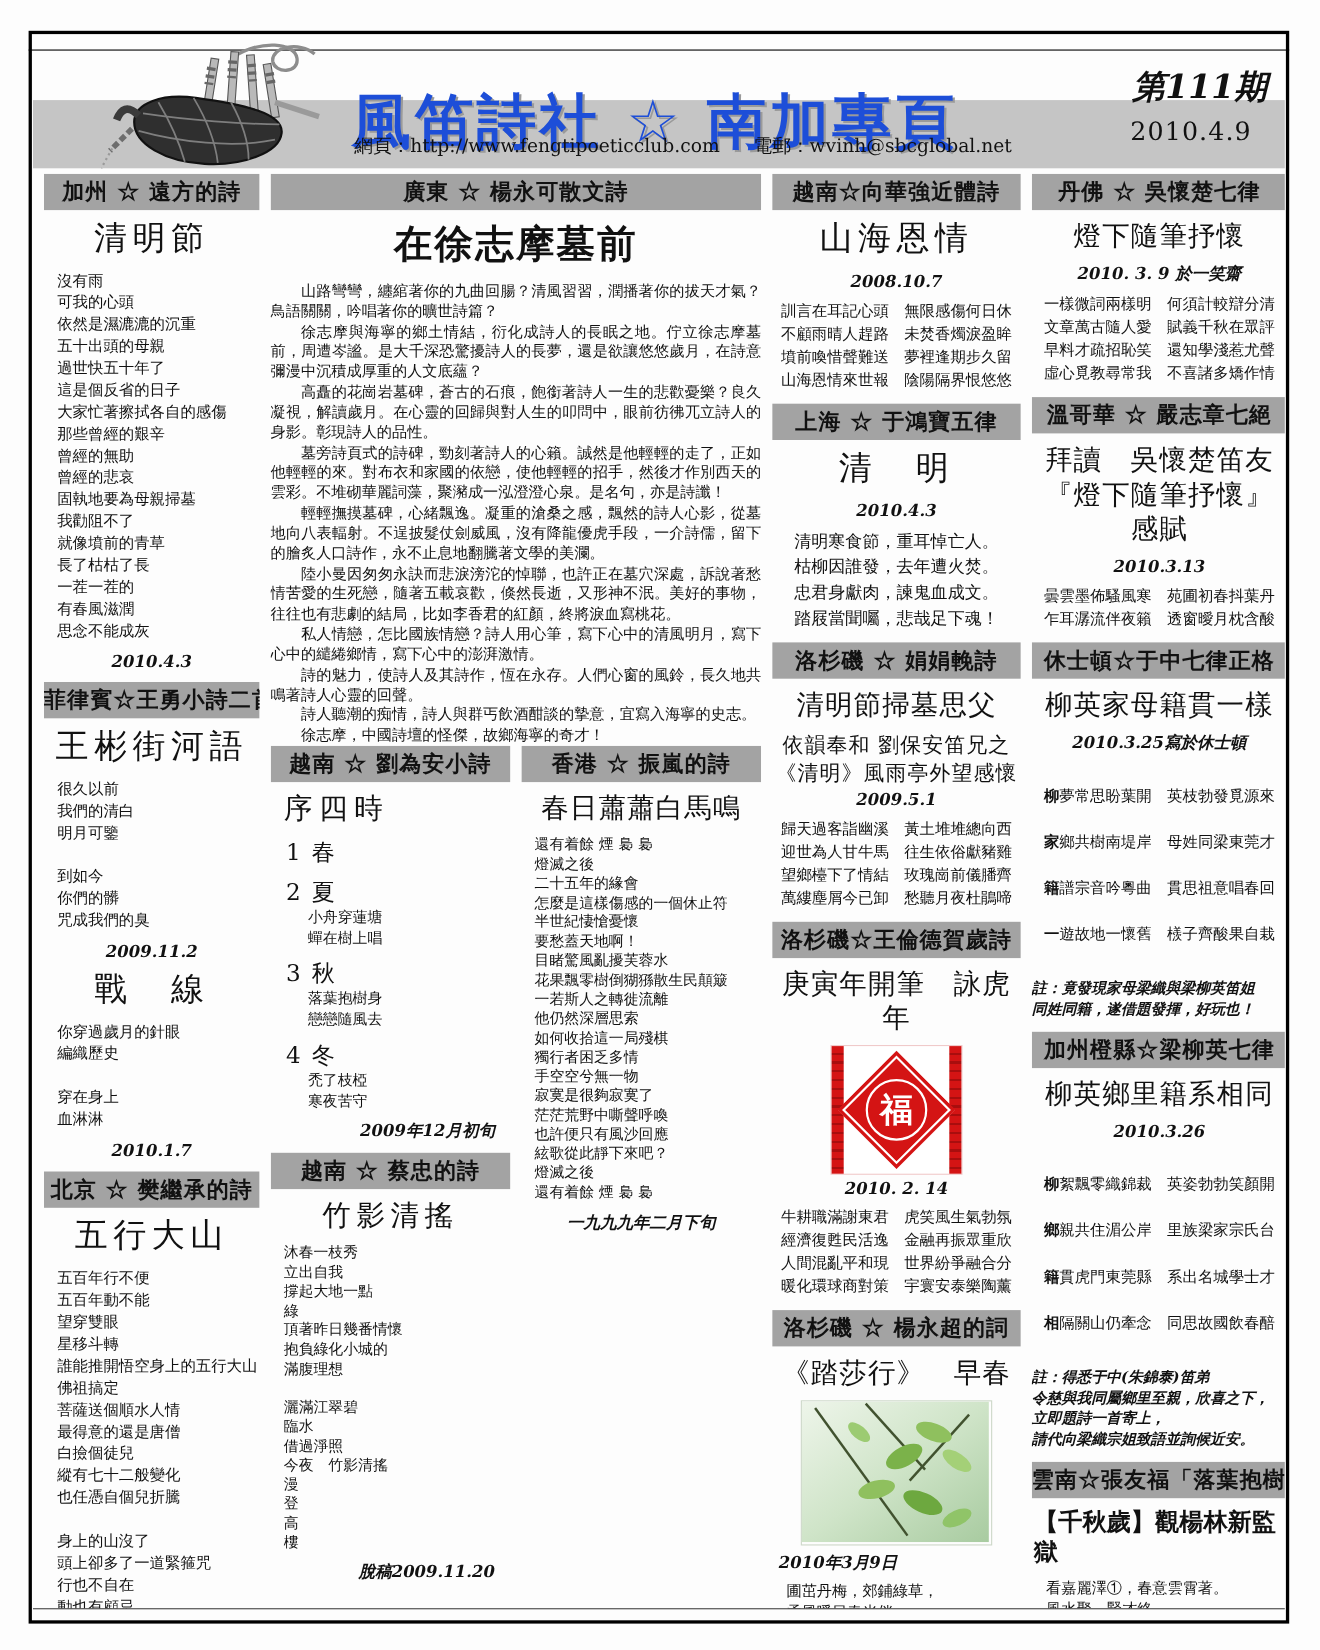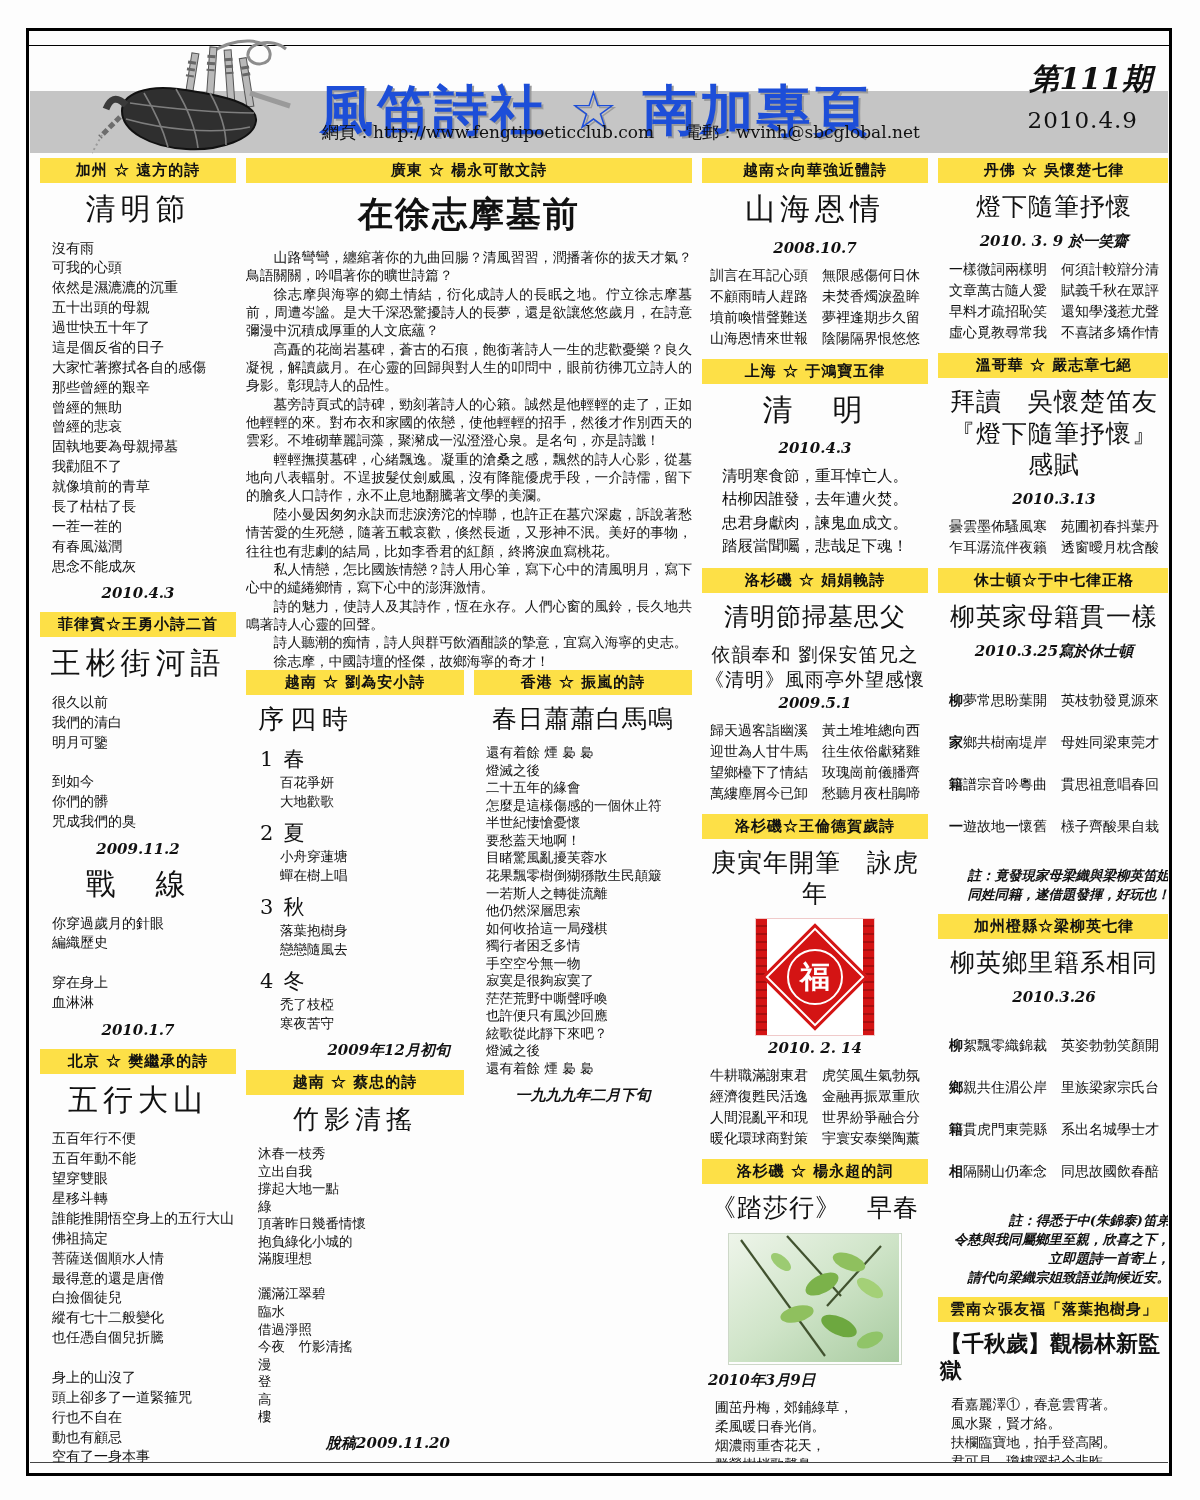--- a/index.html
+++ b/index.html
@@ -30,41 +30,41 @@
   
   .cols{position:absolute;left:40px;top:158px;width:1128px;height:1304px;display:flex;gap:10px;overflow:hidden;}
   .c1{width:196px;flex:none;overflow:hidden;}
   .c2{width:446px;flex:none;overflow:hidden;}
   .c3{width:226px;flex:none;overflow:hidden;}
   .c4{width:232px;flex:none;overflow:hidden;}
   .sub{display:flex;gap:10px;}
   .subcol{width:218px;flex:none;overflow:hidden;}
 
   .sec-head{
-    background:#fde047;text-align:center;font-weight:bold;font-size:15px;
+    background:#a3a3a3;text-align:center;font-weight:bold;font-size:20px;
     padding:3px 0;margin:10px 0 4px;letter-spacing:1px;white-space:nowrap;
   }
   .sec:first-child > .sec-head{margin-top:0;}
   .ptitle{
     text-align:center;font-size:26px;font-weight:normal;letter-spacing:5px;
     margin:10px 0 8px;white-space:pre-line;line-height:1.25;font-family:Liberation Mono, monospace;
   }
   .ptitle.big{font-size:30px;}
   .ptitle.long{letter-spacing:1px;font-size:25px;}
   .ptitle.left{text-align:left;padding-left:12px;letter-spacing:6px;margin-bottom:2px;}
   .ptitle.ci{font-weight:bold;font-size:22px;text-align:left;letter-spacing:0px;padding-left:2px;}
   .subtt{text-align:center;font-size:19px;letter-spacing:1px;margin:2px 0 2px;white-space:pre-line;line-height:1.3;}
   .poem{font-size:14px;line-height:1.42;white-space:pre-line;padding-left:12px;}
   .poem.small{font-size:13.5px;line-height:1.3;}
   .poem.center{text-align:center;padding-left:0;font-size:14px;line-height:1.5;}
   .poem.ind{padding-left:13px;font-size:13.8px;line-height:1.38;}
   .pdate{font-weight:bold;font-style:italic;font-size:15px;text-align:center;margin:8px 0 8px;white-space:nowrap;}
   .pdate.r{text-align:right;padding-right:14px;}
   .pdate.top{margin:0 0 8px;}
-  .note{font-style:italic;font-weight:bold;font-size:13.5px;text-align:right;margin:8px 0 6px;white-space:pre-line;line-height:1.4;}
+  .note{font-style:italic;font-weight:bold;font-size:13.5px;text-align:left;margin:8px 0 6px;white-space:pre-line;line-height:1.4;}
   .acrostic > div::first-letter{font-weight:bold;}
   .acrostic > div{white-space:pre;}
 
   
   .essay-title{text-align:center;font-size:35px;letter-spacing:2px;margin:8px 0 10px;}
   .essay p{font-size:13.8px;line-height:1.33;text-indent:2em;margin:0;text-align:justify;}
 
   
   .stz-head{font-size:21px;letter-spacing:10px;padding-left:14px;margin-top:8px;}
   .stz-lines{padding-left:34px;font-size:13.5px;line-height:1.4;}
@@ -213,22 +213,20 @@
         <p>徐志摩，中國詩壇的怪傑，故鄉海寧的奇才！</p>
       </div>
     </section>
     <div class="sub">
       <div class="subcol">
         <section class="sec">
           <div class="sec-head">越南 ☆ 劉為安小詩</div>
           <h2 class="ptitle left">序四時</h2>
           <div class="stanza">
             <div class="stz-head"><span>1</span><span>春</span></div>
-            <div class="poem stz-lines">百花爭妍
-大地歡歌</div>
           </div>
           <div class="stanza">
             <div class="stz-head"><span>2</span><span>夏</span></div>
             <div class="poem stz-lines">小舟穿蓮塘
 蟬在樹上唱</div>
           </div>
           <div class="stanza">
             <div class="stz-head"><span>3</span><span>秋</span></div>
             <div class="poem stz-lines">落葉抱樹身
 戀戀隨風去</div>

